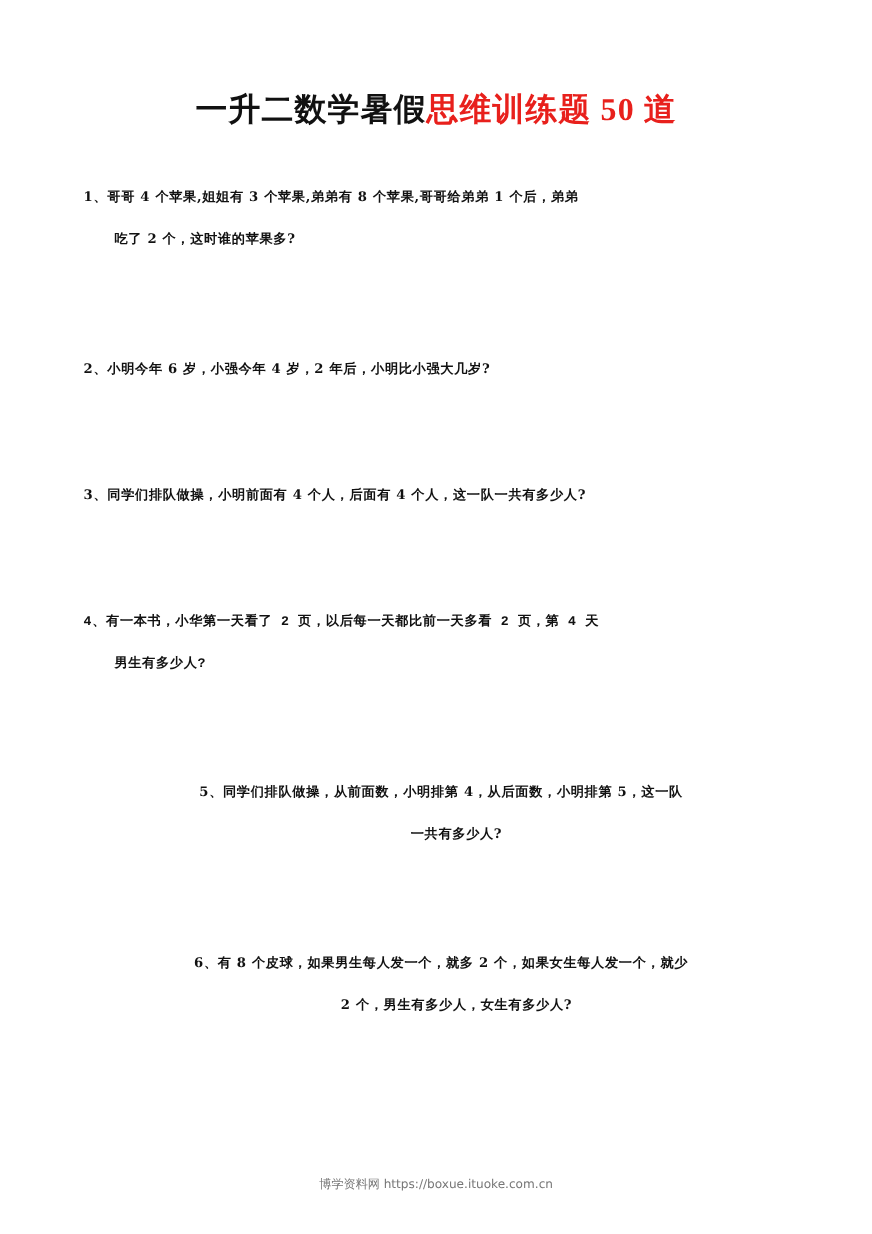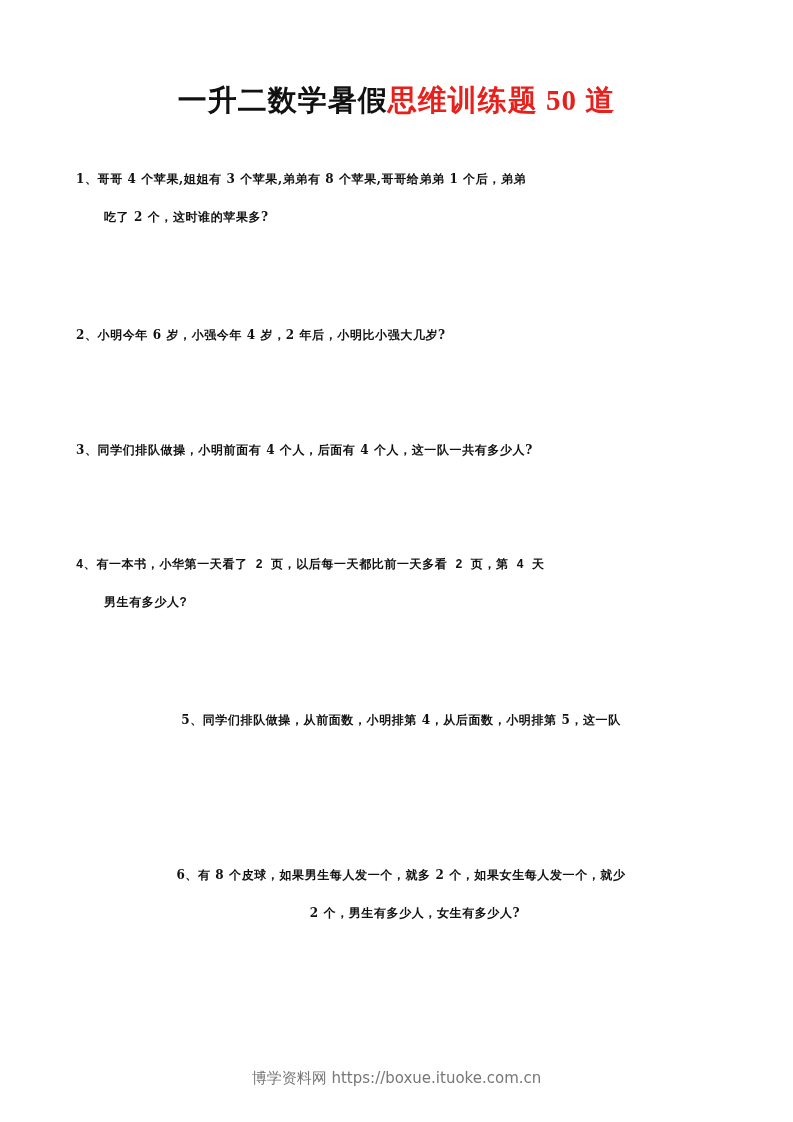--- a/index.html
+++ b/index.html
@@ -17,21 +17,21 @@
   .title .black { color: #111111; }
   .title .red { color: #e8201c; }
   .q {
     position: absolute; left: 76px; width: 650px;
     font-size: 12px; font-weight: bold; line-height: 38px;
     letter-spacing: 0.6px;
   }
   .q .line2 { display: block; padding-left: 28px; }
   .footer {
     position: absolute; top: 1069px; left: 0; width: 793px;
-    text-align: center; font-size: 15px; color: #777777;
+    text-align: center; font-size: 11px; color: #777777;
     font-family: "DejaVu Sans", sans-serif;
   }
 </style>
 </head>
 <body>
 
 <div class="title">
   <span class="black">一升二数学暑假</span><span class="red">思维训练题 50 道</span>
 </div>
 
@@ -48,20 +48,21 @@
   <span>3、同学们排队做操，小明前面有 4 个人，后面有 4 个人，这一队一共有多少人?</span>
 </div>
 
 <div class="q" style="top:546px;font-family:Liberation Mono, monospace;">
   <span>4、有一本书，小华第一天看了 2 页，以后每一天都比前一天多看 2 页，第 4 天</span>
   <span class="line2">男生有多少人?</span>
 </div>
 
 <div class="q" style="top:701px;text-align:center;">
   <span>5、同学们排队做操，从前面数，小明排第 4，从后面数，小明排第 5，这一队</span>
+  <span class="line2">一共有多少人?</span>
 </div>
 
 <div class="q" style="top:856px;text-align:center;">
   <span>6、有 8 个皮球，如果男生每人发一个，就多 2 个，如果女生每人发一个，就少</span>
   <span class="line2">2 个，男生有多少人，女生有多少人?</span>
 </div>
 
 <div class="footer">博学资料网 https://boxue.ituoke.com.cn</div>
 
 </body></html>

